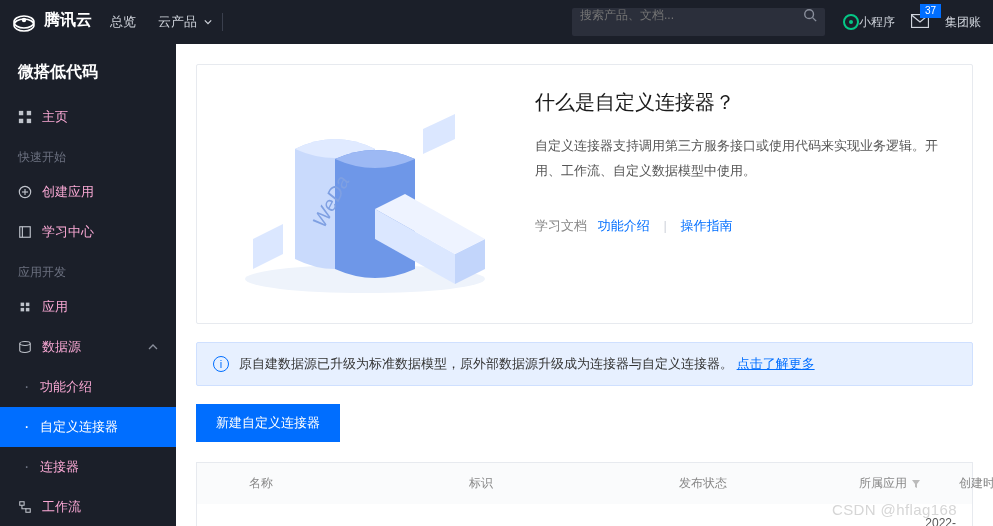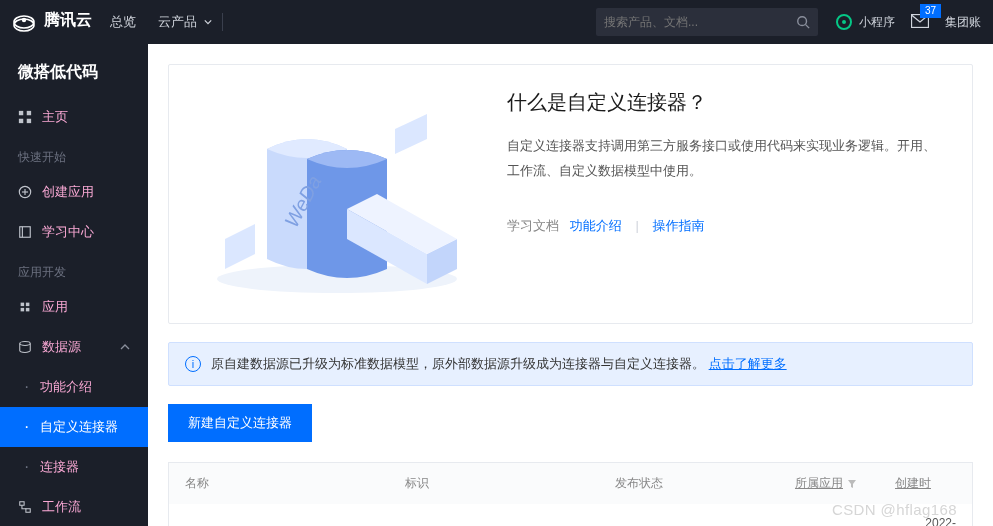--- a/index.html
+++ b/index.html
@@ -7,35 +7,35 @@
 
   
   .top-header { background: #1b1f29; color: #fff; height: 44px; display: flex; align-items: center; padding: 0 12px; }
   .logo-wrap { display: flex; align-items: flex-start; gap: 8px; margin-right: 18px; }
   .logo-icon { width: 24px; height: 24px; }
   .logo-text { font-size: 16px; font-weight: 600; color: #fff; }
   .top-nav { display: flex; gap: 22px; font-size: 13px; color: #d0d4dc; }
   .top-nav-item { cursor: pointer; }
   .nav-divider { width: 1px; height: 18px; background: #3a3f4d; margin: 0 10px; }
   .spacer { flex: 1; }
-  .search-box { display: flex; align-items: center; background: #2b2f3b; border-radius: 2px; padding: 0 8px; height: 28px; width: 222px; }
+  .search-box { display: flex; align-items: flex-start; background: #2b2f3b; border-radius: 2px; padding: 0 8px; height: 28px; width: 253px; }
   .search-box input { flex: 1; background: transparent; border: none; color: #bbb; font-size: 12px; outline: none; }
   .search-icon { width: 14px; height: 14px; fill: #8a8f9c; cursor: pointer; }
   .hdr-right { display: flex; align-items: center; gap: 16px; margin-left: 18px; font-size: 12px; color: #d0d4dc; }
-  .mini-prog { display: flex; align-items: center; gap: 7px; cursor: pointer; }
+  .mini-prog { display: flex; align-items: center; gap: 0; cursor: pointer; }
   .mp-icon { width: 16px; height: 16px; border: 2px solid #05c786; border-radius: 50%; position: relative; }
   .mp-icon::after { content: ""; position: absolute; left: 50%; top: 50%; transform: translate(-50%,-50%); width: 4px; height: 4px; background: #05c786; border-radius: 50%; }
   .mail-wrap { position: relative; cursor: pointer; }
   .mail-icon { width: 18px; height: 14px; fill: #d0d4dc; }
   .badge { position: absolute; top: -10px; right: -12px; background: #006eff; color: #fff; font-size: 10px; border-radius: 0; padding: 1px 5px; line-height: 12px; }
   .acct-text { white-space: nowrap; }
 
   
   .layout { display: flex; height: calc(100% - 44px); }
-  .sidebar { width: 148px; background: #1b1f29; color: #c0c4cc; display: flex; flex-direction: column; overflow-y: auto; }
+  .sidebar { width: 176px; background: #1b1f29; color: #c0c4cc; display: flex; flex-direction: column; overflow-y: auto; }
   .sb-title { color: #fff; font-size: 16px; font-weight: 600; padding: 18px 18px 14px; }
   .sb-group-label { color: #6c7180; font-size: 12px; padding: 12px 18px 6px; }
   .sb-item { display: flex; align-items: center; gap: 10px; padding: 11px 18px; font-size: 13px; color: #f9a8d4; cursor: pointer; position: relative; }
   .sb-item.level2 { padding-left: 40px; }
   .sb-item.level2::before { content: "·"; position: absolute; left: 24px; color: #6c7180; font-size: 16px; line-height: 12px; }
   .sb-item.active { background: #006eff; color: #fff; }
   .sb-item.active::before { color: #fff; }
   .sb-icon { width: 14px; height: 14px; fill: #c0c4cc; flex-shrink: 0; }
   .sb-chevron { margin-left: auto; width: 10px; height: 10px; fill: #8a8f9c; }
 
@@ -52,22 +52,22 @@
   .hero-links .sep { color: #d0d4dc; margin: 0 10px; }
 
   .alert { background: #e7f0ff; border: 1px solid #cfe0ff; border-radius: 2px; padding: 12px 16px; display: flex; align-items: center; gap: 10px; font-size: 13px; color: #333; margin-bottom: 18px; }
   .alert-icon { width: 16px; height: 16px; border: 1.5px solid #006eff; color: #006eff; border-radius: 50%; display: flex; align-items: center; justify-content: center; font-size: 11px; flex-shrink: 0; }
   .alert a { color: #006eff; text-decoration: underline; cursor: pointer; }
 
   .new-btn { background: #006eff; color: #fff; border: none; padding: 10px 20px; font-size: 13px; cursor: pointer; margin-bottom: 20px; }
 
   .table-head { display: flex; padding: 12px 16px; border: 1px solid #e7eaef; border-bottom: none; background: #fafbfc; font-size: 12px; color: #888; }
   .th { display: flex; align-items: center; gap: 4px; }
-  .th.sortable { cursor: pointer; text-decoration: underline; }
-  .th1 { flex: 0 0 220px; }
+  .th.sortable { cursor: pointer; }
+  .th1 { flex: 0 0 220px; margin-left: 36px; }
   .th2 { flex: 0 0 210px; }
   .th3 { flex: 0 0 180px; }
   .th4 { flex: 0 0 100px; }
   .th5 { flex: 0 0 60px; }
   .th-icon { width: 10px; height: 10px; fill: #bbb; }
 
   .table-row { border: 1px solid #e7eaef; border-top: none; padding: 12px 16px; display: flex; font-size: 12px; color: #555; }
   .td-date { margin-left: auto; }
 
   

